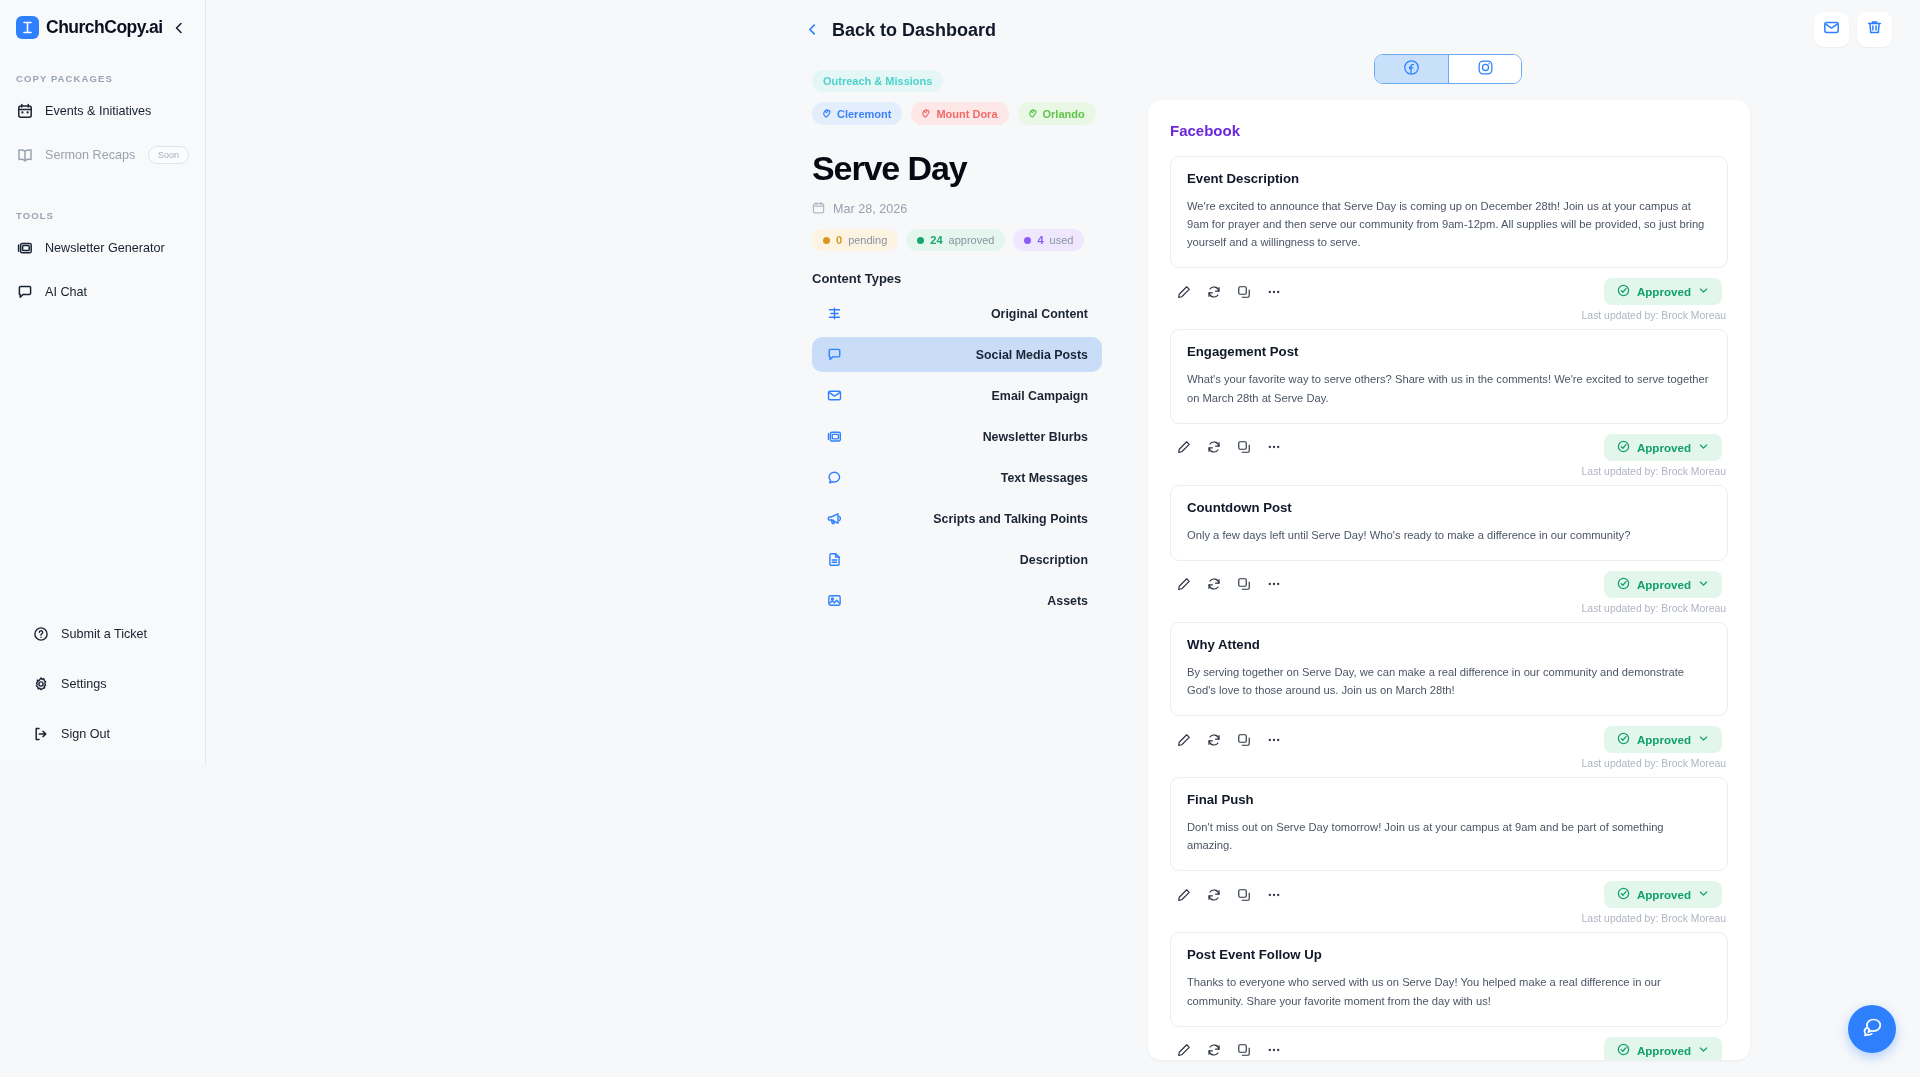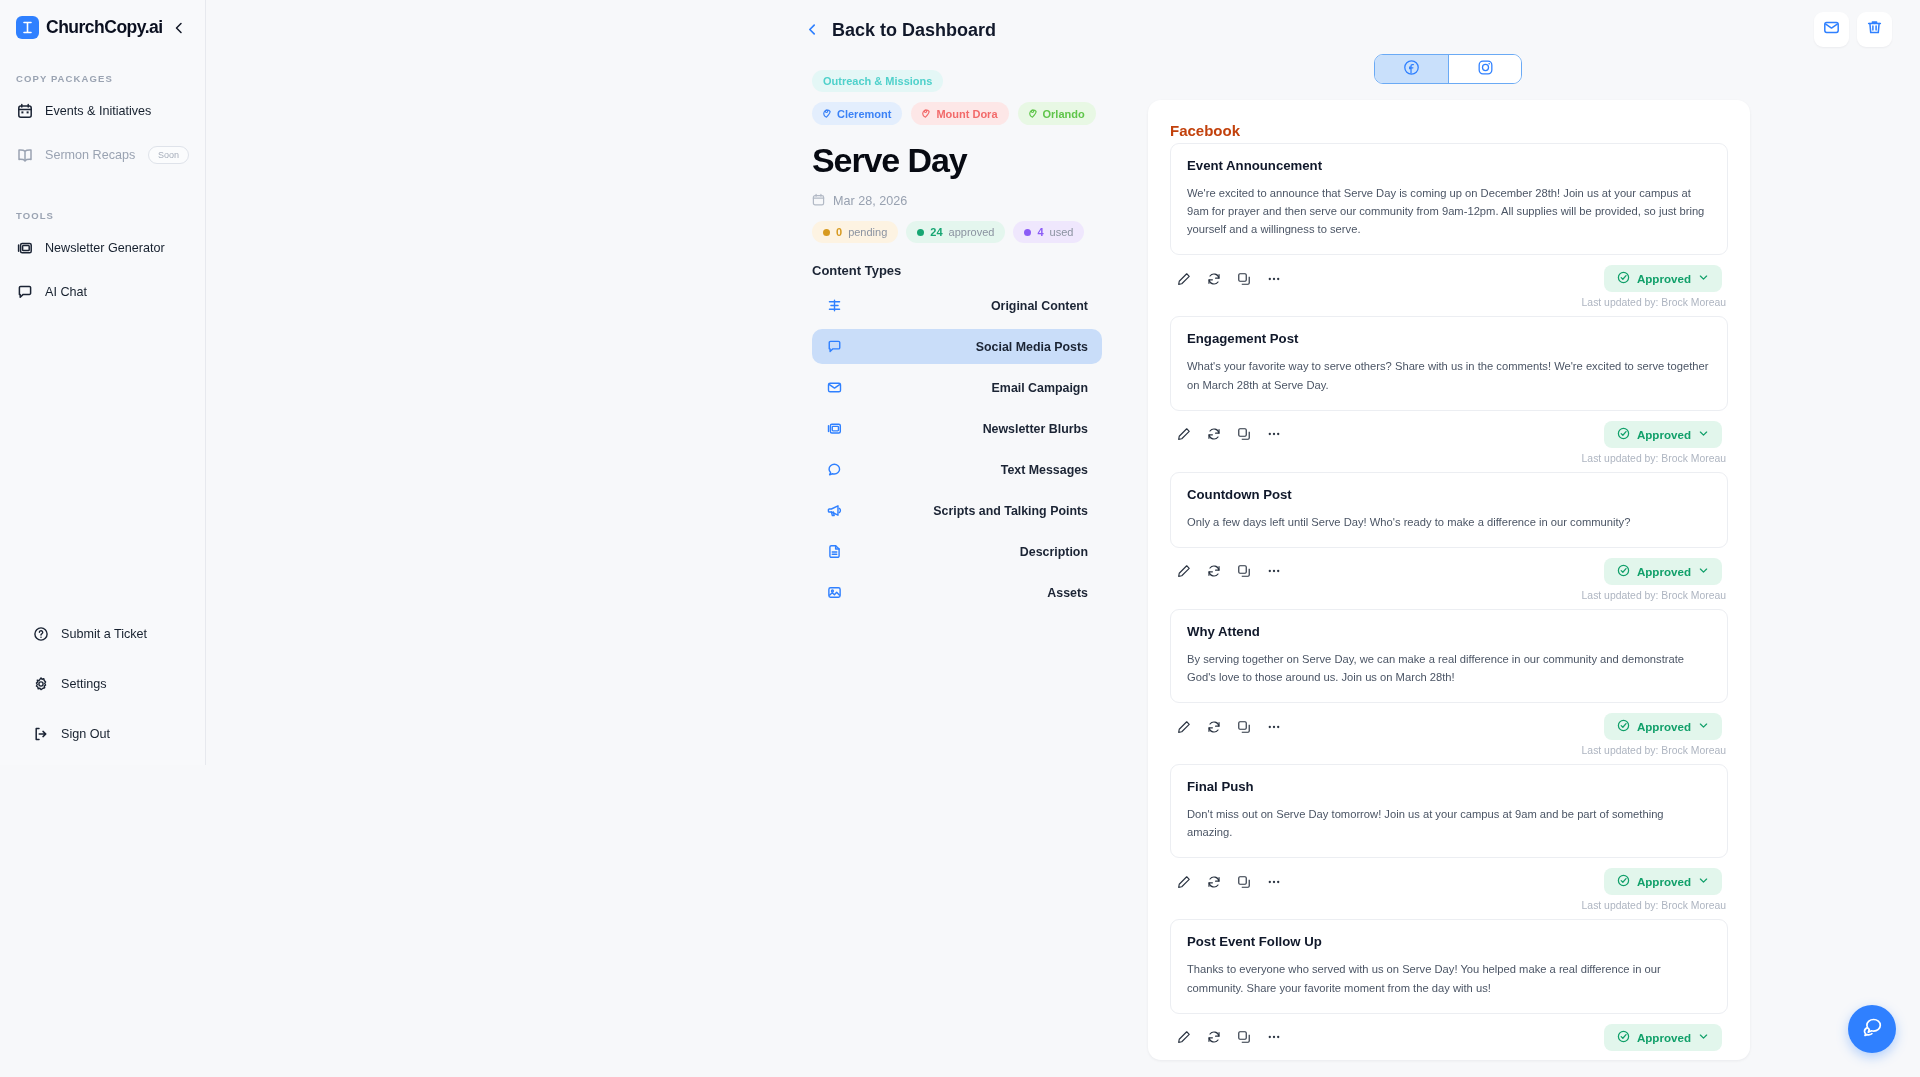--- a/index.html
+++ b/index.html
@@ -67,21 +67,21 @@
   }
   .loc-row { display: flex; gap: 9px; margin-top: 10px; }
   .loc-pill {
     display: inline-flex; align-items: center; gap: 5px;
     font-size: 11px; font-weight: 600; padding: 5px 11px 5px 9px; border-radius: 999px;
   }
   .loc-blue { background: #e3eefd; color: #3b82f6; }
   .loc-red  { background: #fde7e7; color: #f26a6a; }
   .loc-green{ background: #e8f8e4; color: #5fc54a; }
 
-  .page-title { font-size: 34px; font-weight: 800; letter-spacing: -1.1px; margin-top: 16px; color: #070a12; }
+  .page-title { font-size: 34px; font-weight: 800; letter-spacing: -1.1px; margin-top: 24px; color: #070a12; }
   .date-row { display: flex; align-items: center; gap: 8px; margin-top: 13px; color: #98a1b0; font-size: 12.6px; text-align: right; }
 
   .stats-row { display: flex; gap: 8px; margin-top: 12px; }
   .stat-pill {
     display: inline-flex; align-items: center; gap: 6px;
     font-size: 11px; padding: 5px 11px; border-radius: 999px; color: #8b93a1;
   }
   .stat-pill b { font-weight: 700; }
   .stat-pending  { background: #fdf3e2; } .stat-pending b  { color: #d79a20; }
   .stat-approved { background: #e4f6ee; } .stat-approved b { color: #17a673; }
@@ -108,21 +108,21 @@
   .plat-btn { width: 73px; height: 28px; display: flex; align-items: center; justify-content: center; cursor: pointer; background: #fff; }
   .plat-btn.active { background: #c9e0fb; }
   .plat-btn + .plat-btn { border-left: 1px solid #6aaaf5; }
 
   
   .panel {
     position: absolute; left: 942px; top: 100px; width: 602px; height: 960px;
     background: #ffffff; border-radius: 13px; box-shadow: 0 1px 3px rgba(16,24,40,.06);
     padding: 22px 22px 0 22px; overflow: hidden;
   }
-  .panel-title { font-size: 15px; font-weight: 700; color: #c2410c; margin-bottom: 4px; }
+  .panel-title { font-size: 15px; font-weight: 700; color: #6d28d9; margin-bottom: 17px; }
 
   .post { margin-bottom: 8px; }
   .post-box { border: 1px solid #eceef2; border-radius: 9px; padding: 14px 16px 16px 16px; }
   .post-title { font-size: 13.2px; font-weight: 700; color: #10182a; }
   .post-body { font-size: 11.2px; line-height: 1.62; color: #4b5565; margin-top: 11px; }
   .post-foot { display: flex; align-items: center; padding: 10px 6px 0 6px; }
   .icon-row { display: flex; align-items: center; gap: 14px; }
   .ic-btn { width: 16px; height: 16px; display: flex; align-items: center; justify-content: center; cursor: pointer; }
   .approved-pill {
     margin-left: auto; display: inline-flex; align-items: center; gap: 7px;
@@ -422,21 +422,21 @@
             </svg>
         </span>
       </div>
     </div>
 
     <section class="panel">
       <div class="panel-title">Facebook</div>
 
       <article class="post">
         <div class="post-box">
-          <div class="post-title">Event Announcement</div>
+          <div class="post-title">Event Description</div>
           <div class="post-body">We're excited to announce that Serve Day is coming up on December 28th! Join us at your campus at 9am for prayer and then serve our community from 9am-12pm. All supplies will be provided, so just bring yourself and a willingness to serve.</div>
         </div>
         <div class="post-foot">
           <div class="icon-row">
             <span class="ic-btn">
                 <svg width="14" height="14" viewBox="0 0 15 15" fill="none" stroke="#2b3442" stroke-width="1.25" stroke-linejoin="round">
                   <path d="M10.4 1.9l2.7 2.7-8 8-3.3.6.6-3.3z"></path>
                 </svg>
               </span>
             <span class="ic-btn">

